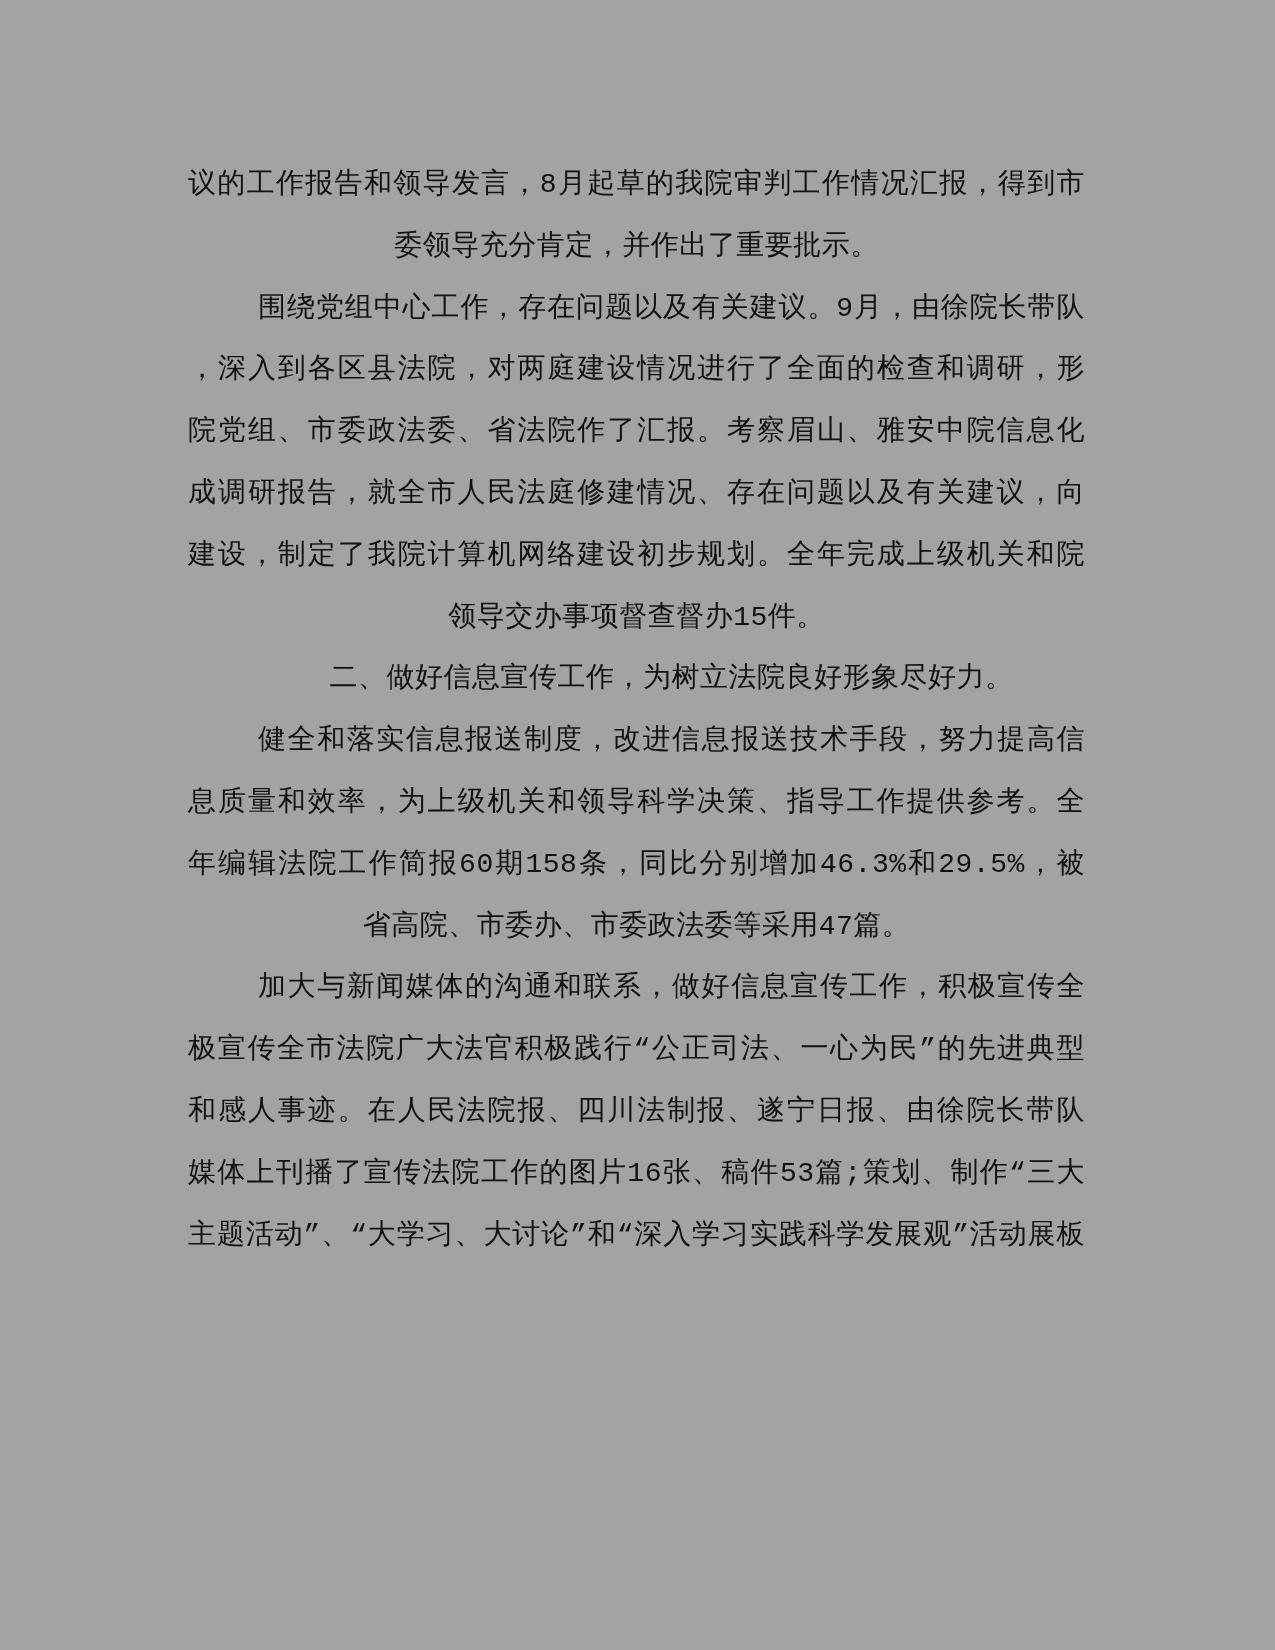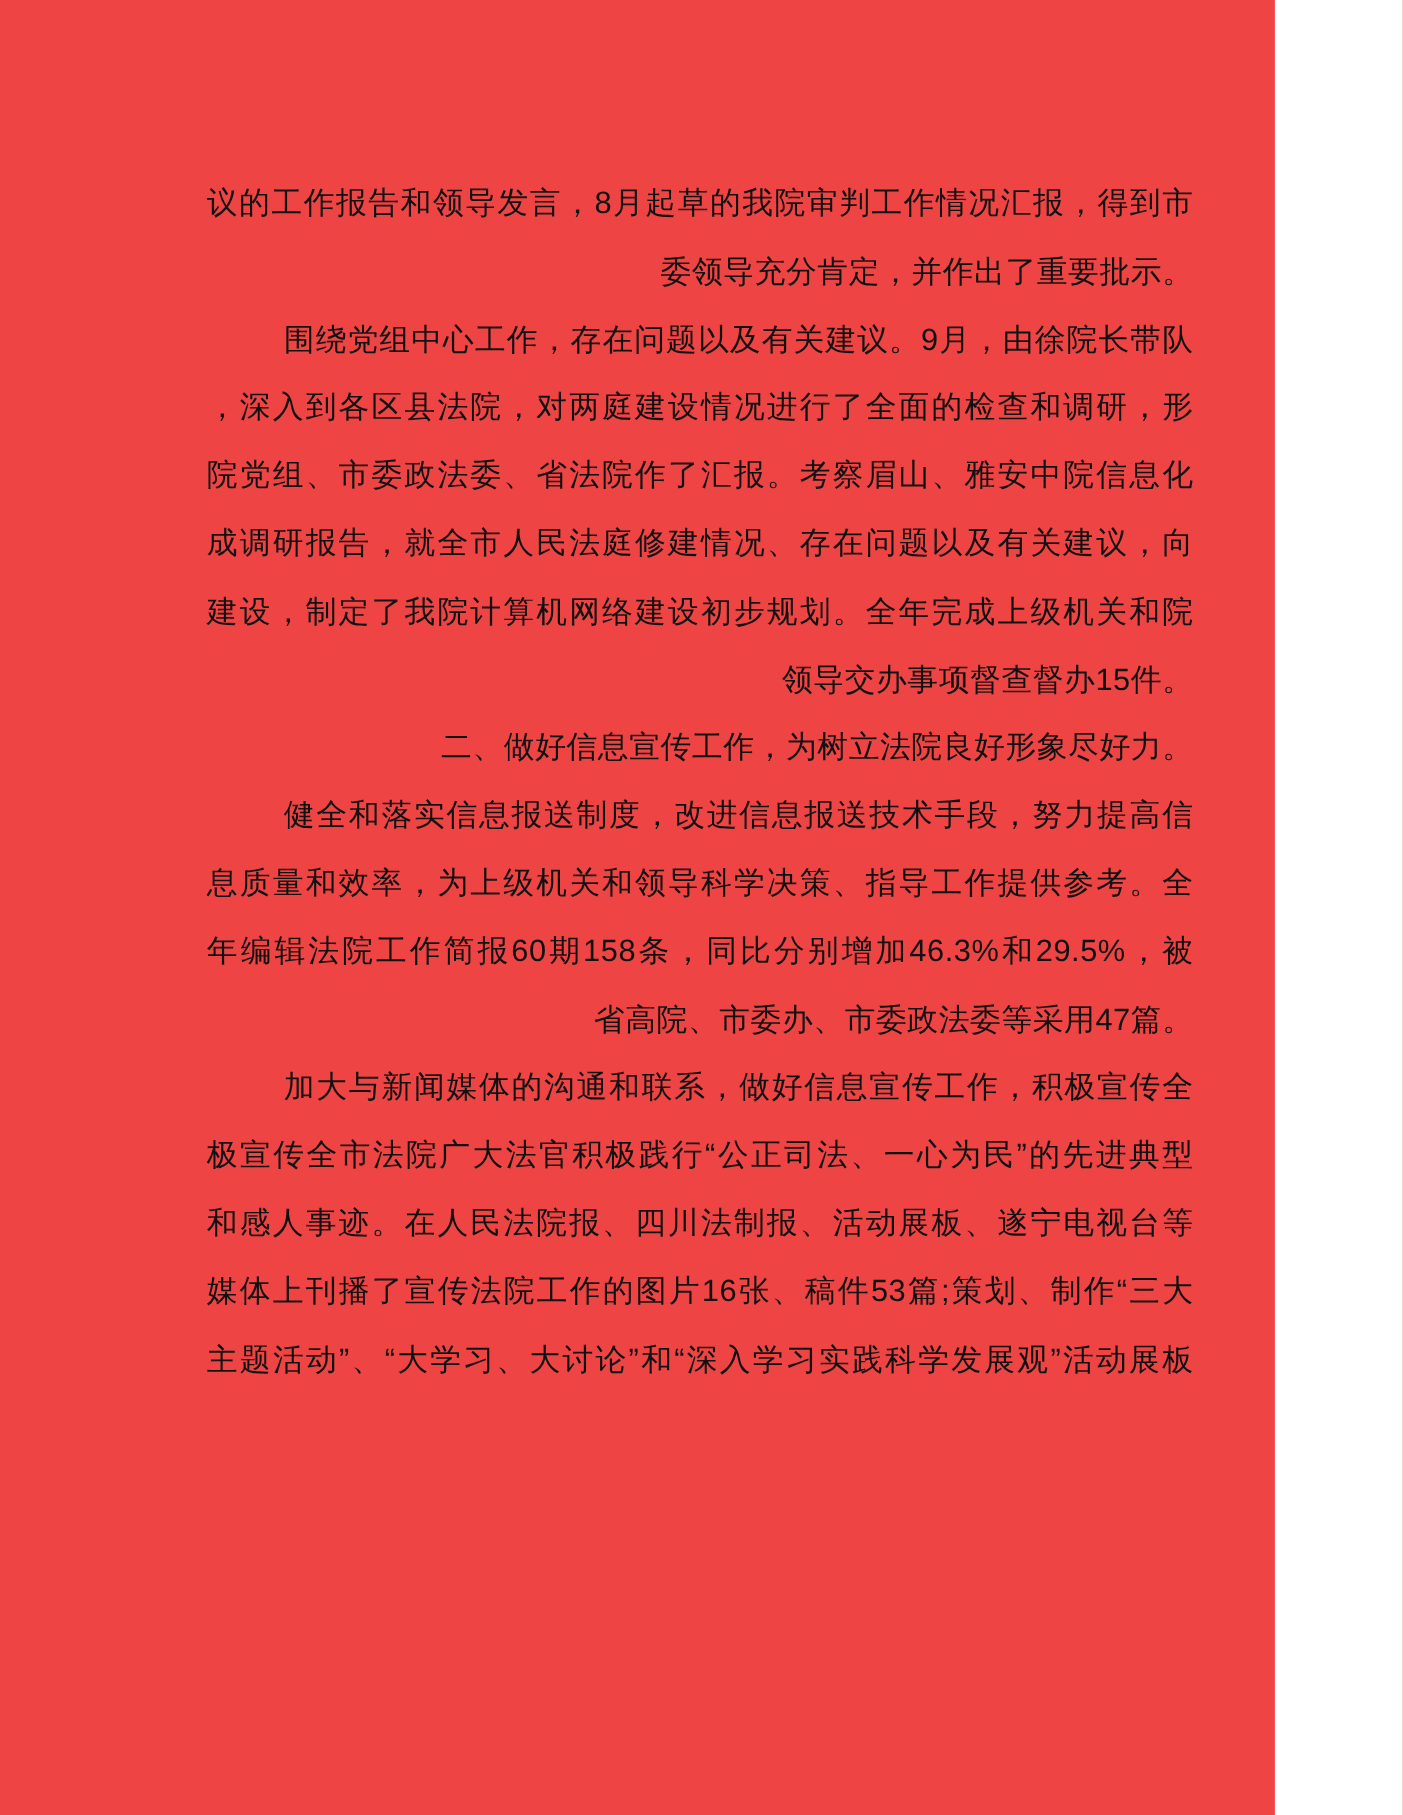--- a/index.html
+++ b/index.html
@@ -3,39 +3,39 @@
 <meta charset="utf-8">
 <title>Document Page</title>
 <style>
   html, body {
     margin: 0;
     padding: 0;
     background: #ffffff;
   }
   .page {
     position: relative;
-    width: 1159px;
+    width: 1275px;
     height: 1650px;
-    background: #ef4444;
+    background: #a3a3a3;
     overflow: hidden;
-    font-family: Liberation Sans, sans-serif;
+    font-family: Liberation Mono, monospace;
     color: #111111;
   }
   .text-block {
     position: absolute;
     left: 188px;
     top: 154px;
     width: 897px;
   }
   .line {
     height: 61.8px;
     line-height: 61.8px;
     font-size: 28px;
     font-weight: 400;
-    text-align: right;
+    text-align: center;
     letter-spacing: 0.5px;
   }
   
   .line.fill {
     text-align: justify;
     text-align-last: justify;
     text-justify: inter-character;
   }
   
   .line.indent {
@@ -55,17 +55,17 @@
     <div class="line fill">成调研报告，就全市人民法庭修建情况、存在问题以及有关建议，向</div>
     <div class="line fill">建设，制定了我院计算机网络建设初步规划。全年完成上级机关和院</div>
     <div class="line">领导交办事项督查督办15件。</div>
     <div class="line indent">二、做好信息宣传工作，为树立法院良好形象尽好力。</div>
     <div class="line fill indent">健全和落实信息报送制度，改进信息报送技术手段，努力提高信</div>
     <div class="line fill">息质量和效率，为上级机关和领导科学决策、指导工作提供参考。全</div>
     <div class="line fill">年编辑法院工作简报60期158条，同比分别增加46.3%和29.5%，被</div>
     <div class="line">省高院、市委办、市委政法委等采用47篇。</div>
     <div class="line fill indent">加大与新闻媒体的沟通和联系，做好信息宣传工作，积极宣传全</div>
     <div class="line fill">极宣传全市法院广大法官积极践行“公正司法、一心为民”的先进典型</div>
-    <div class="line fill">和感人事迹。在人民法院报、四川法制报、活动展板、遂宁电视台等</div>
+    <div class="line fill">和感人事迹。在人民法院报、四川法制报、遂宁日报、由徐院长带队</div>
     <div class="line fill">媒体上刊播了宣传法院工作的图片16张、稿件53篇;策划、制作“三大</div>
     <div class="line fill">主题活动”、“大学习、大讨论”和“深入学习实践科学发展观”活动展板</div>
   </div>
 </div>
 
 </body></html>

